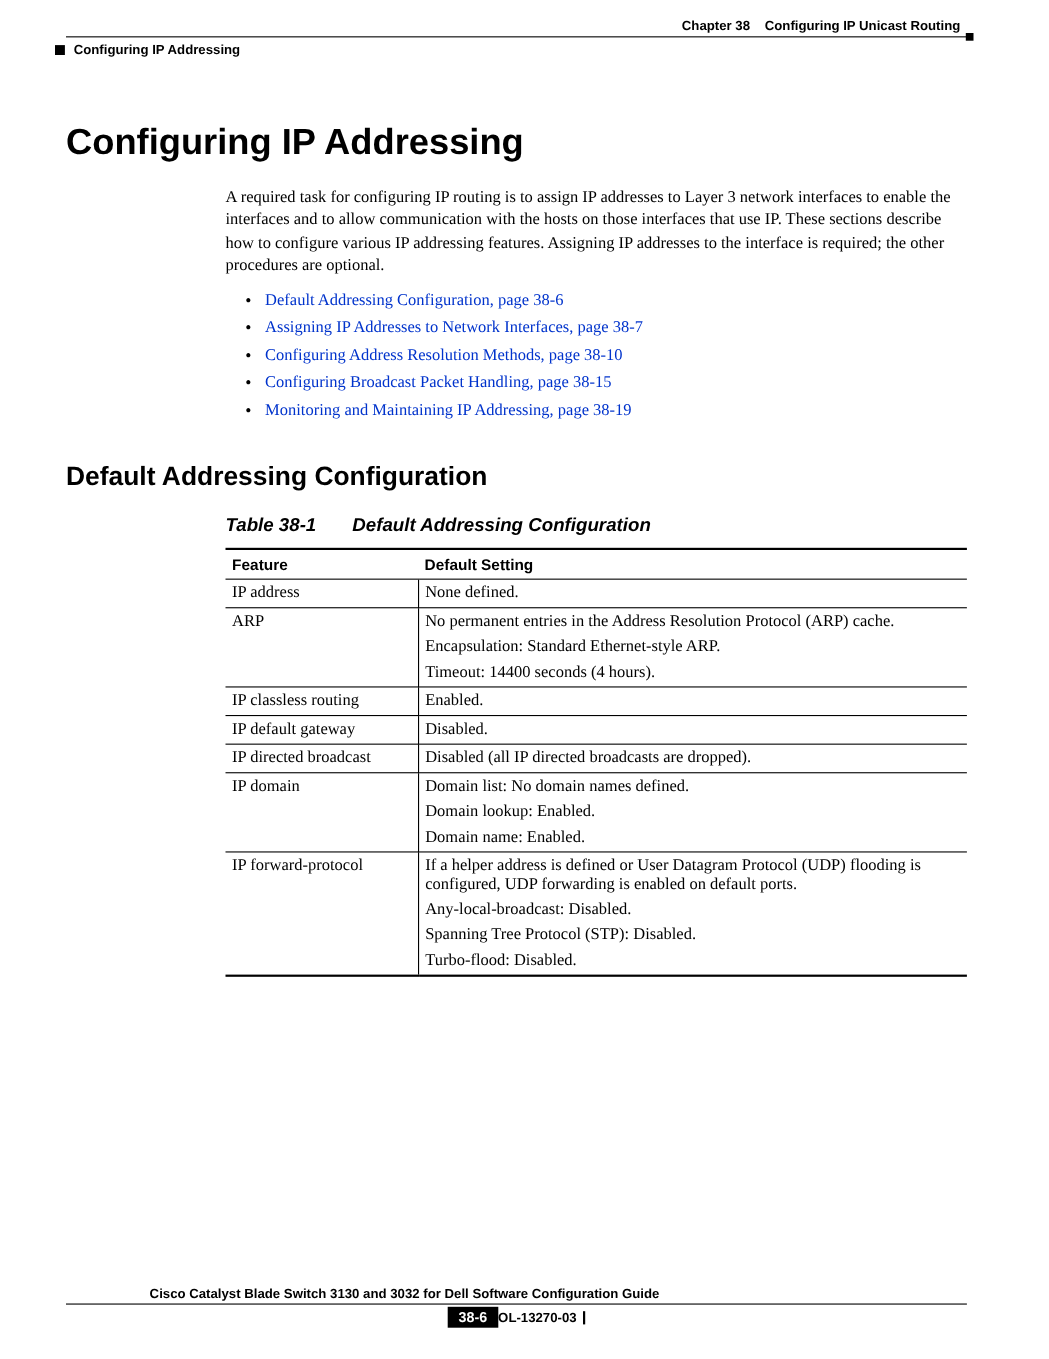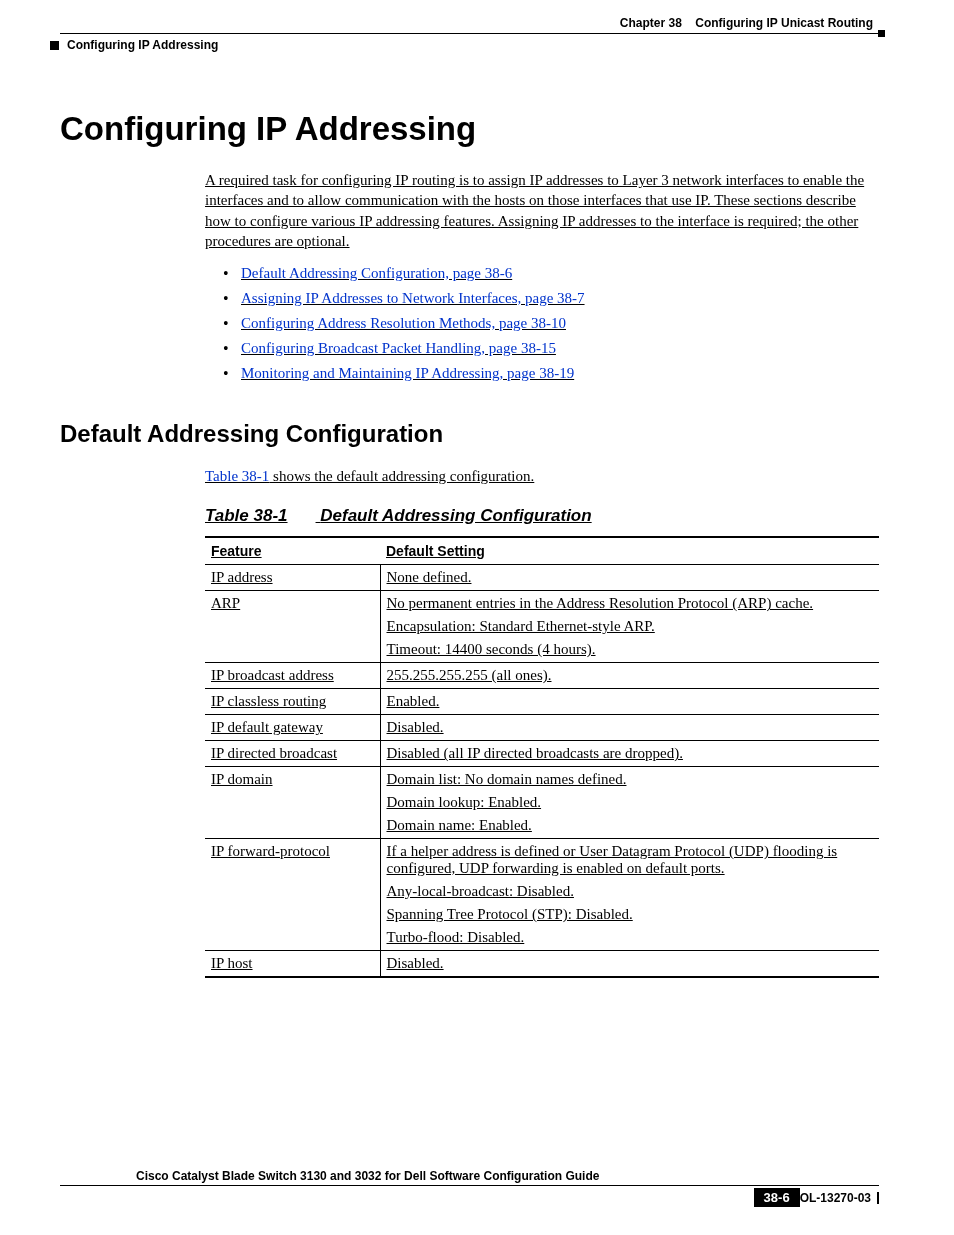--- a/index.html
+++ b/index.html
@@ -63,21 +63,20 @@
     }
     .h2 {
       font-family: Arial, Helvetica, sans-serif;
       font-weight: bold;
       font-size: 24px;
       margin-top: 38px;
       margin-bottom: 18px;
     }
     .content {
       margin-left: 145px;
-      text-decoration: underline;
     }
     .para {
       font-size: 15px;
       line-height: 1.35;
       margin-bottom: 14px;
     }
     .bullets {
       list-style: none;
       margin-left: 18px;
     }
@@ -146,21 +145,21 @@
     .foot-title {
       font-family: Arial, Helvetica, sans-serif;
       font-weight: bold;
       font-size: 12px;
       padding-left: 76px;
       border-bottom: 1.5px solid #000;
       padding-bottom: 2px;
     }
     .foot-row {
       display: flex;
-      justify-content: flex-end;
+      justify-content: center;
       align-items: center;
       margin-top: 2px;
     }
     .page-num {
       background: #000;
       color: #fff;
       font-family: Arial, Helvetica, sans-serif;
       font-weight: bold;
       font-size: 13px;
       padding: 2px 10px;
@@ -205,23 +204,20 @@
       <li><span class="link">Assigning IP Addresses to Network Interfaces, page 38-7</span></li>
       <li><span class="link">Configuring Address Resolution Methods, page 38-10</span></li>
       <li><span class="link">Configuring Broadcast Packet Handling, page 38-15</span></li>
       <li><span class="link">Monitoring and Maintaining IP Addressing, page 38-19</span></li>
     </ul>
   </div>
 
   <div class="h2">Default Addressing Configuration</div>
 
   <div class="content">
-    <p class="para">
-      <span class="link">Table 38-1</span><span> shows the default addressing configuration.</span>
-    </p>
 
     <div class="table-caption">
       <span class="caption-label">Table 38-1</span>
       <span>Default Addressing Configuration</span>
     </div>
 
     <table class="config">
       <thead>
         <tr>
           <th>Feature</th>
@@ -235,24 +231,20 @@
           </tr>
           <tr>
             <td>ARP</td>
             <td>
               <div class="multi-line">
                 <p>No permanent entries in the Address Resolution Protocol (ARP) cache.</p>
                 <p>Encapsulation: Standard Ethernet-style ARP.</p>
                 <p>Timeout: 14400 seconds (4 hours).</p>
               </div>
             </td>
-          </tr>
-          <tr>
-            <td>IP broadcast address</td>
-            <td>255.255.255.255 (all ones).</td>
           </tr>
           <tr>
             <td>IP classless routing</td>
             <td>Enabled.</td>
           </tr>
           <tr>
             <td>IP default gateway</td>
             <td>Disabled.</td>
           </tr>
           <tr>
@@ -273,24 +265,20 @@
             <td>IP forward-protocol</td>
             <td>
               <div class="multi-line">
                 <p>If a helper address is defined or User Datagram Protocol (UDP) flooding is configured, UDP forwarding is enabled on default ports.</p>
                 <p>Any-local-broadcast: Disabled.</p>
                 <p>Spanning Tree Protocol (STP): Disabled.</p>
                 <p>Turbo-flood: Disabled.</p>
               </div>
             </td>
           </tr>
-          <tr>
-            <td>IP host</td>
-            <td>Disabled.</td>
-          </tr>
         </tbody>
     </table>
   </div>
 
   <div class="footer">
     <div class="foot-title">Cisco Catalyst Blade Switch 3130 and 3032 for Dell Software Configuration Guide</div>
     <div class="foot-row">
       <span class="page-num">38-6</span>
       <span class="doc-id-wrap">
         <span class="doc-id">OL-13270-03</span>

